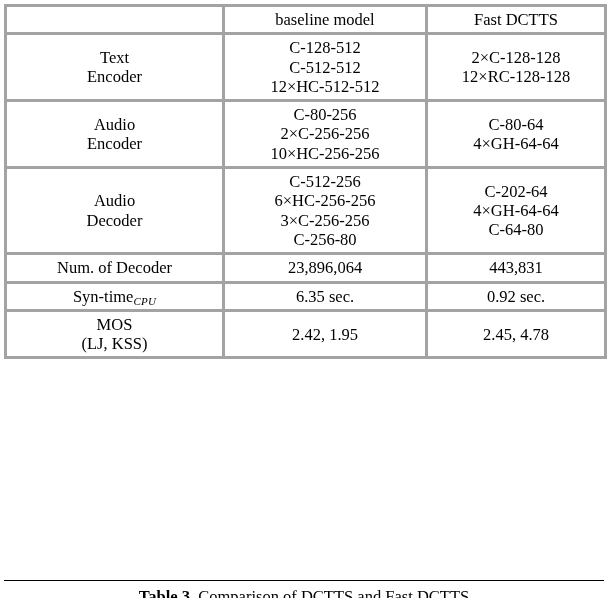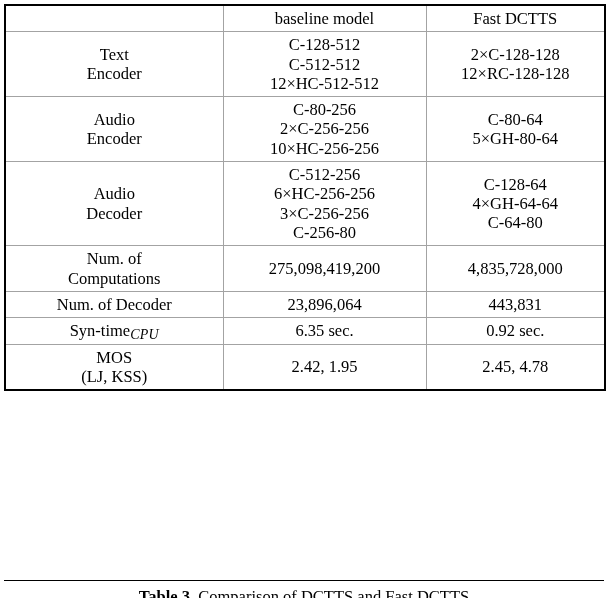--- a/index.html
+++ b/index.html
@@ -21,41 +21,41 @@
     box-sizing: border-box;
   }
   table.compare {
     border-collapse: collapse;
     margin: 4px 0 0 4px;
     width: 600px;
     table-layout: fixed;
     background: #fff;
   }
   table.compare td, table.compare th {
-    border: 1px solid #a3a3a3;
+    border: 3px solid #a3a3a3;
     text-align: center;
     vertical-align: middle;
     font-size: 16.5px;
     line-height: 1.17;
     padding: 3px 2px;
     font-weight: normal;
   }
   
   table.compare {
     border: 2px solid #000;
   }
   col.c0 { width: 218px; }
   col.c1 { width: 203px; }
   col.c2 { width: 179px; }
 
   .hdr td { font-size: 16.5px; padding-top: 4px; padding-bottom: 4px; }
   .rowlabel { }
   .multi { white-space: pre-line; }
   .sub {
-    font-size: 14px;
+    font-size: 11px;
     font-style: italic;
     vertical-align: baseline;
     position: relative;
     top: 3px;
     letter-spacing: 0.2px;
   }
   .rule {
     position: absolute;
     left: 4px;
     top: 576px;
@@ -104,41 +104,35 @@
 12×RC-128-128</td>
       </tr>
 
       <tr>
         <td class="rowlabel multi">Audio
 Encoder</td>
         <td class="multi">C-80-256
 2×C-256-256
 10×HC-256-256</td>
         <td class="multi">C-80-64
-5×GH-80-64</td>
+4×GH-64-64</td>
       </tr>
 
       <tr>
         <td class="rowlabel multi">Audio
 Decoder</td>
         <td class="multi">C-512-256
 6×HC-256-256
 3×C-256-256
 C-256-80</td>
-        <td class="multi">C-128-64
+        <td class="multi">C-202-64
 4×GH-64-64
 C-64-80</td>
       </tr>
 
-      <tr>
-        <td class="rowlabel multi">Num. of
-Computations</td>
-        <td>275,098,419,200</td>
-        <td>4,835,728,000</td>
-      </tr>
 
       <tr>
         <td class="rowlabel">Num. of Decoder</td>
         <td>23,896,064</td>
         <td>443,831</td>
       </tr>
 
       <tr>
         <td class="rowlabel"><span>Syn-time</span><span class="sub">CPU</span></td>
         <td>6.35 sec.</td>

